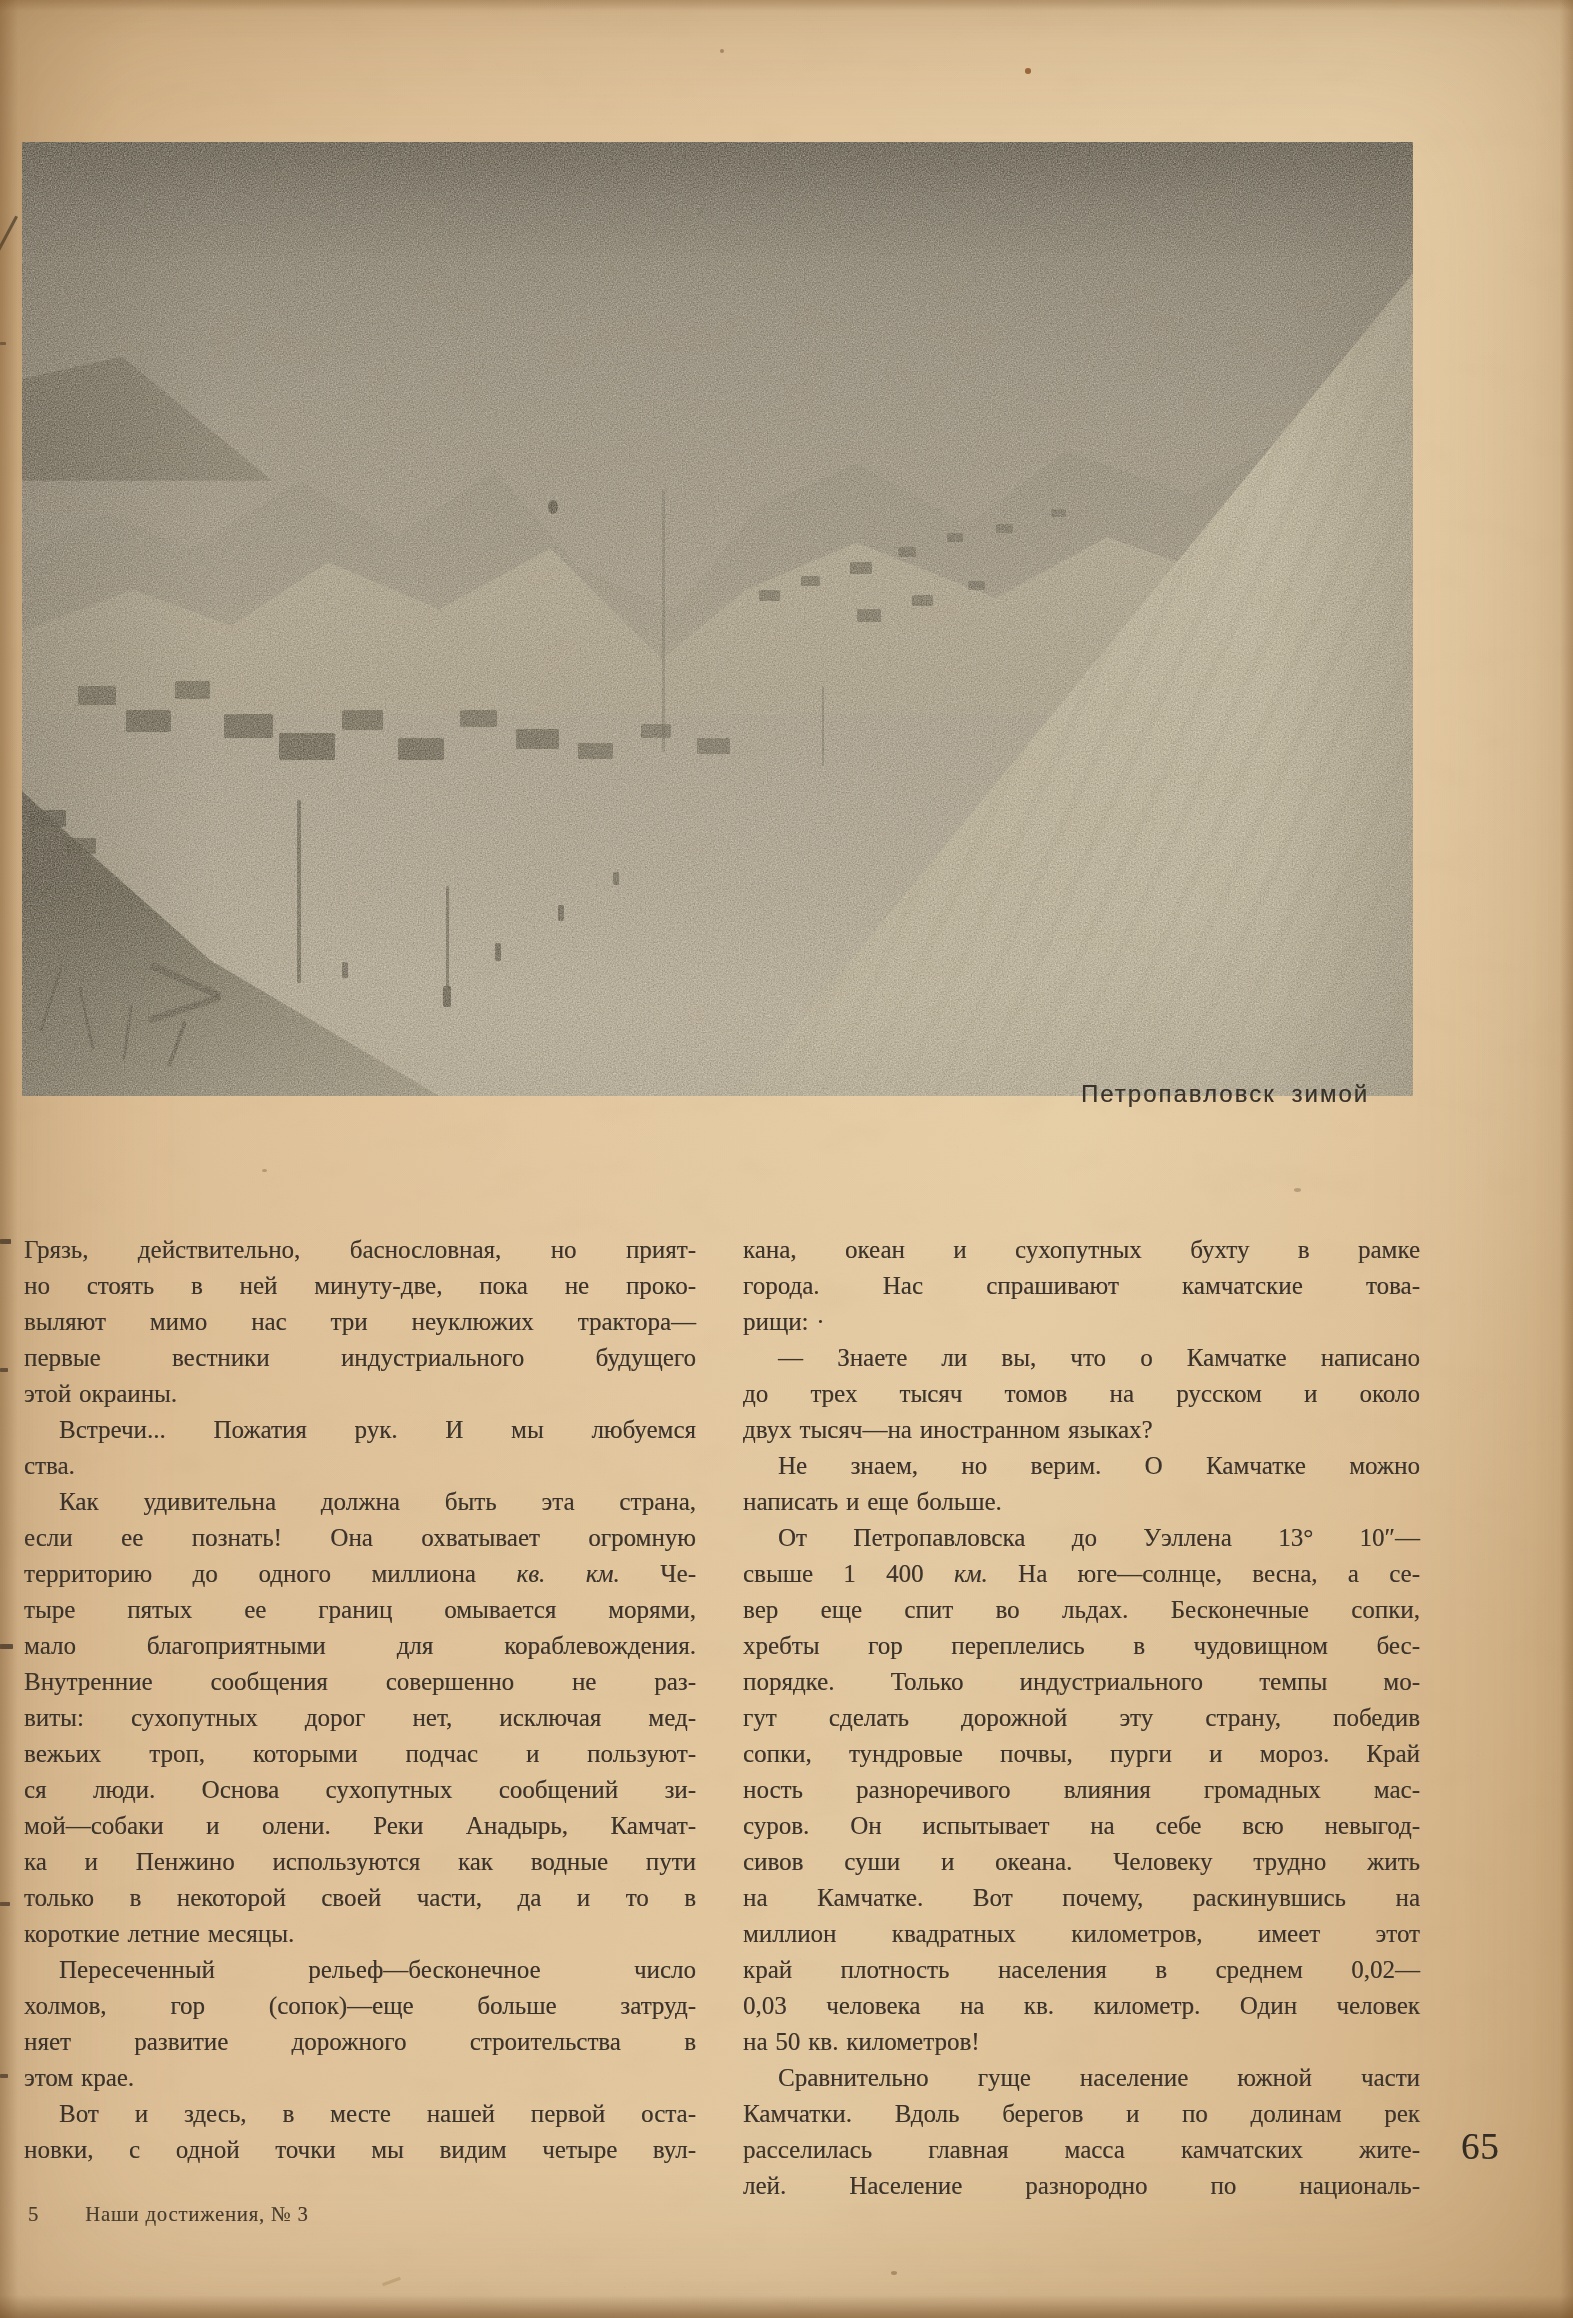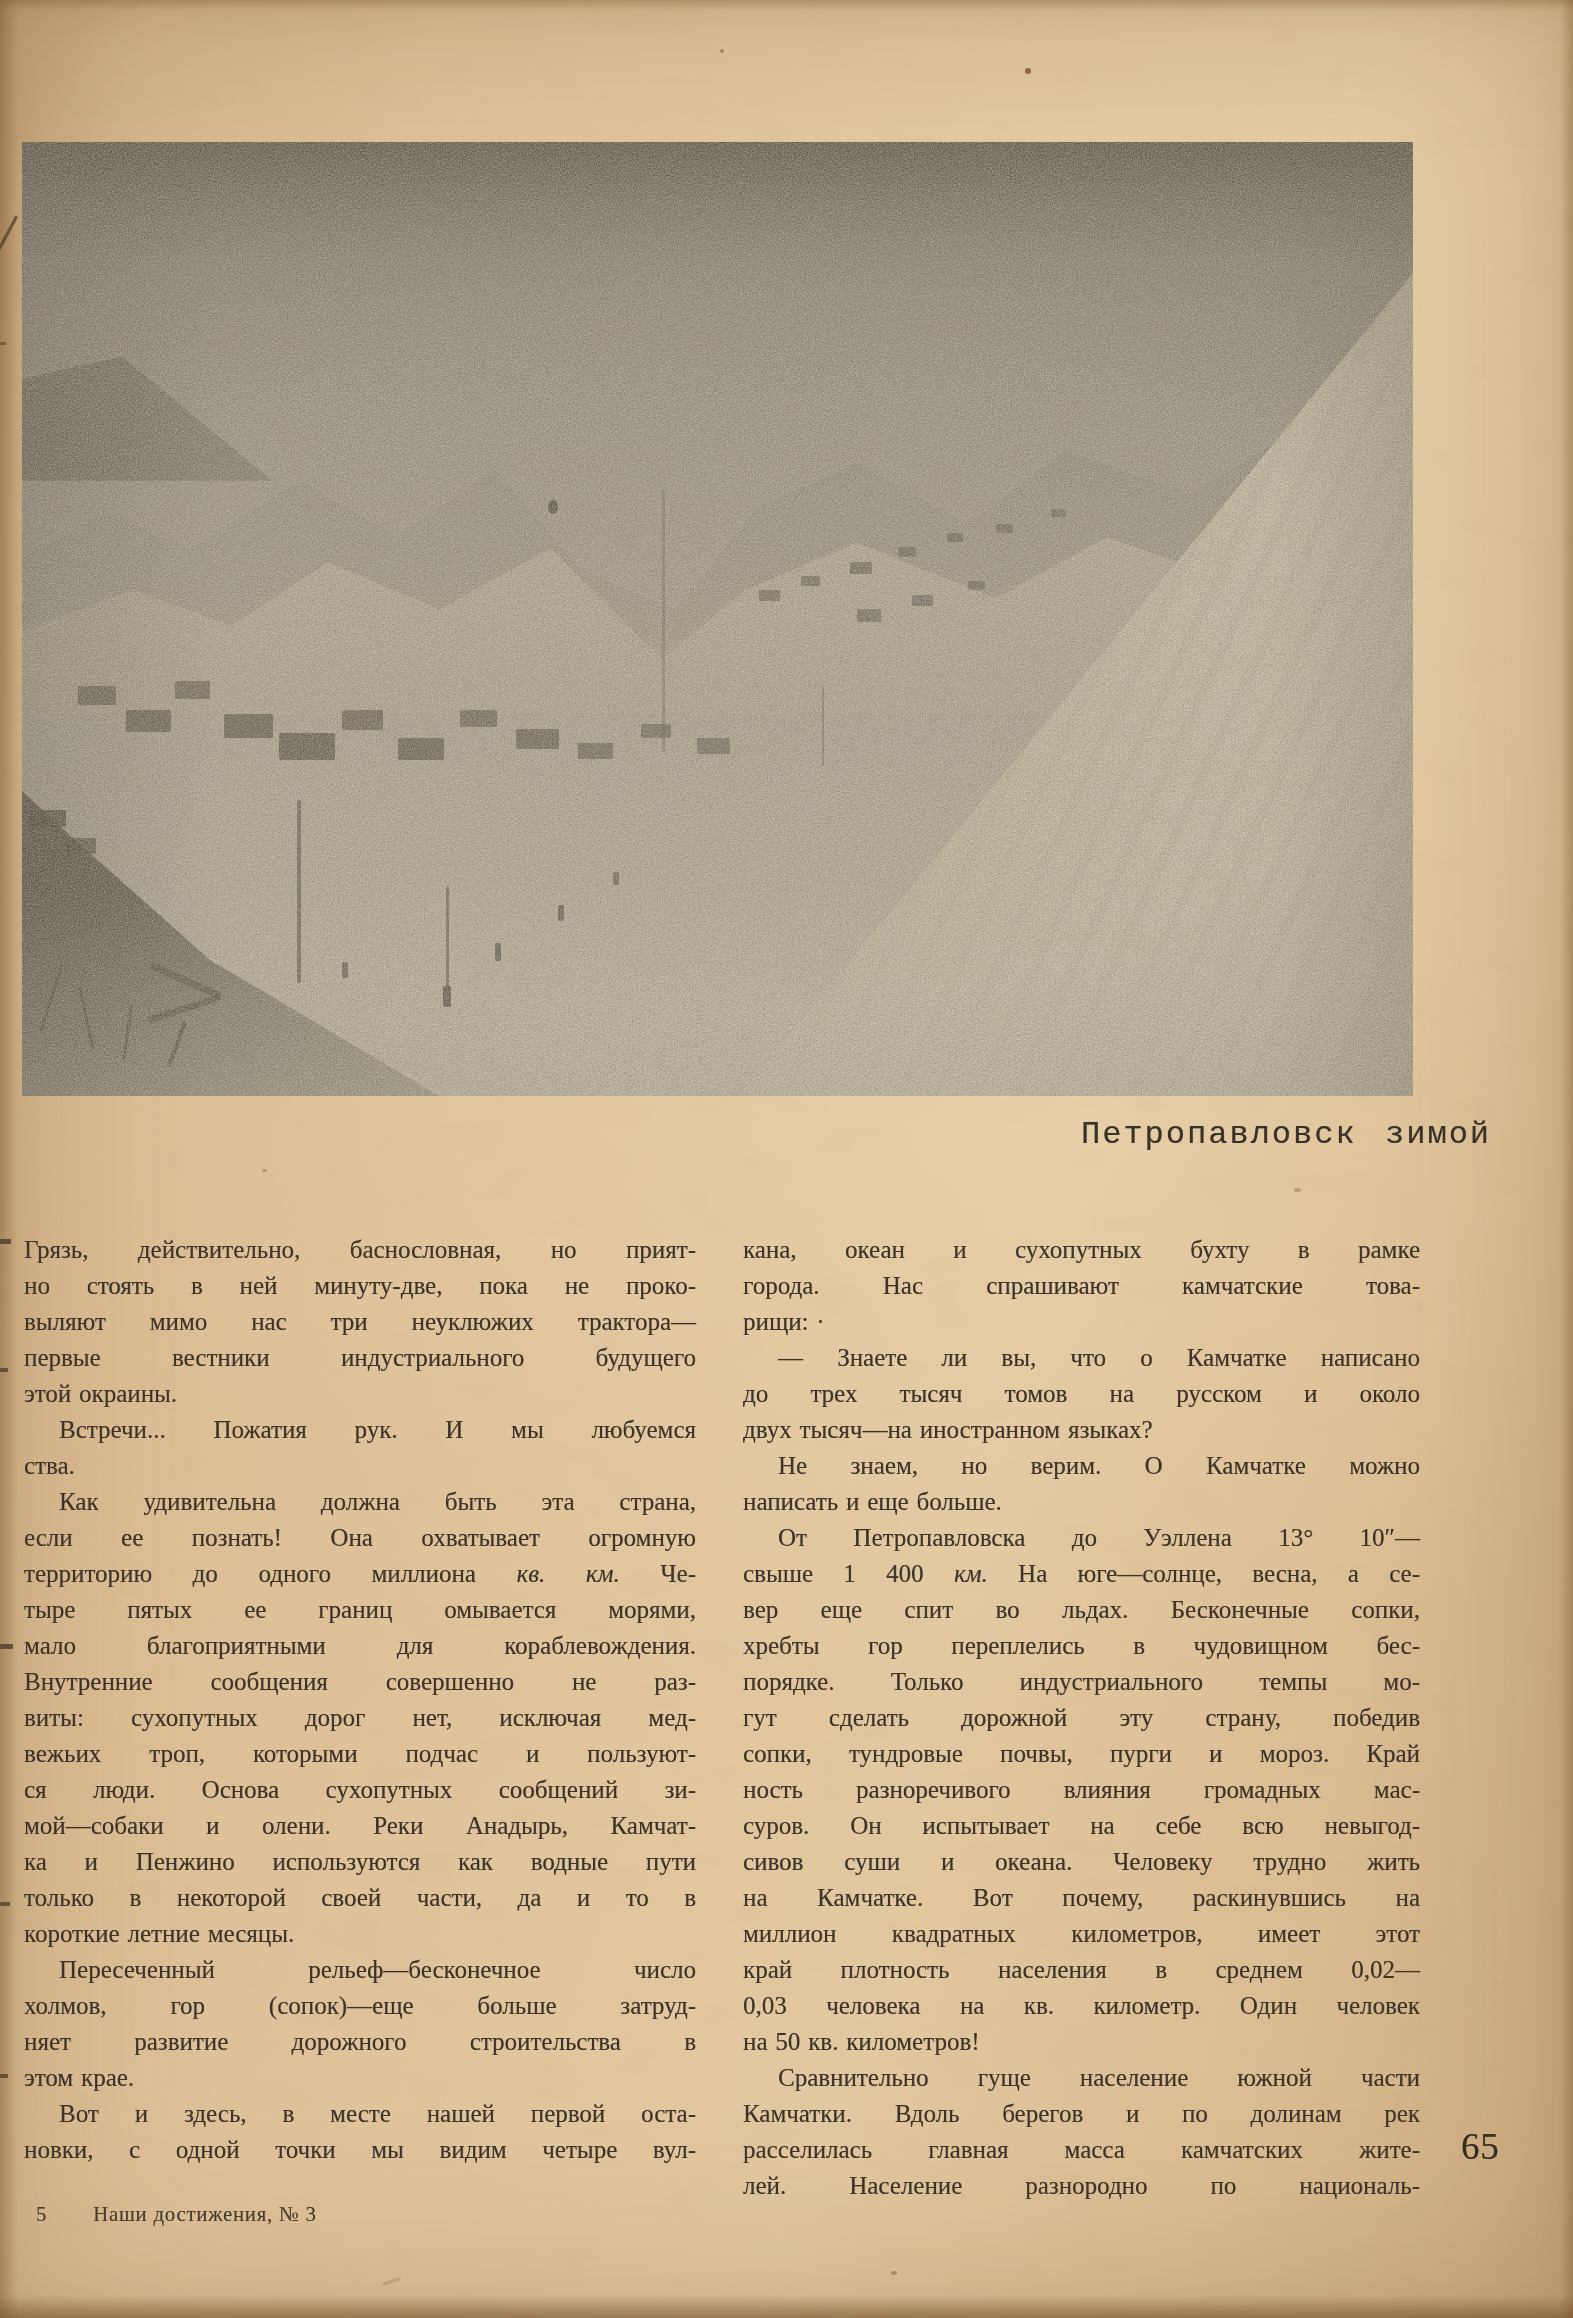--- a/index.html
+++ b/index.html
@@ -48,41 +48,41 @@
   .shade{left:0;top:0;width:100%;height:100%;
     background:
       linear-gradient(to bottom, rgba(58,52,42,.5) 0, rgba(58,52,42,.18) 56px, rgba(0,0,0,0) 119px),
       linear-gradient(to right, rgba(75,67,54,.28) 0, rgba(0,0,0,0) 14%),
       linear-gradient(to left, rgba(75,67,54,.18) 0, rgba(0,0,0,0) 10%),
       radial-gradient(ellipse 80% 60% at 50% 55%, rgba(0,0,0,0) 60%, rgba(70,62,50,.14) 100%);}
   .grain{position:absolute;left:0;top:0;pointer-events:none;}
 
   
   .caption{
-    position:absolute;left:1081px;top:1116px;
-    font-family:Liberation Mono, monospace;font-size:32px;letter-spacing:2px;word-spacing:7.2px;
+    position:absolute;left:1081px;top:1080px;
+    font-family:Liberation Sans, sans-serif;font-size:24px;letter-spacing:2px;word-spacing:7.2px;
     color:#38322a;text-shadow:0.2px 0.2px 0.6px rgba(56,50,42,.5);
   }
   .col{
     position:absolute;top:1232px;width:672px;
     font-size:25px;line-height:36px;color:#3c332a;word-spacing:1.6px;
     text-shadow:0.3px 0.3px 0.6px rgba(60,49,38,.45);
   }
   .col-left{left:24px;}
   .col-right{left:743px;width:677px;}
   .line{text-align:justify;text-align-last:justify;white-space:normal;}
   .line.end{text-align-last:left;}
   .line.ind{text-indent:35px;}
   .pagenum{
     position:absolute;left:1461px;top:2125px;
     font-size:37px;font-weight:normal;color:#332c22;letter-spacing:0.8px;
     text-shadow:0.3px 0.3px 0.6px rgba(50,42,32,.5);
   }
   .footer{
-    position:absolute;left:36px;top:2203px;font-size:20.7px;color:#463b2c;
+    position:absolute;left:28px;top:2203px;font-size:20.7px;color:#463b2c;
     text-shadow:0.2px 0.2px 0.5px rgba(66,55,42,.4);letter-spacing:0.8px;
   }
   .footer .sheet{margin-right:46px;}
   .specks>div{position:absolute;}
 </style>
 </head>
 <body>
 
 <div class="page">
 

